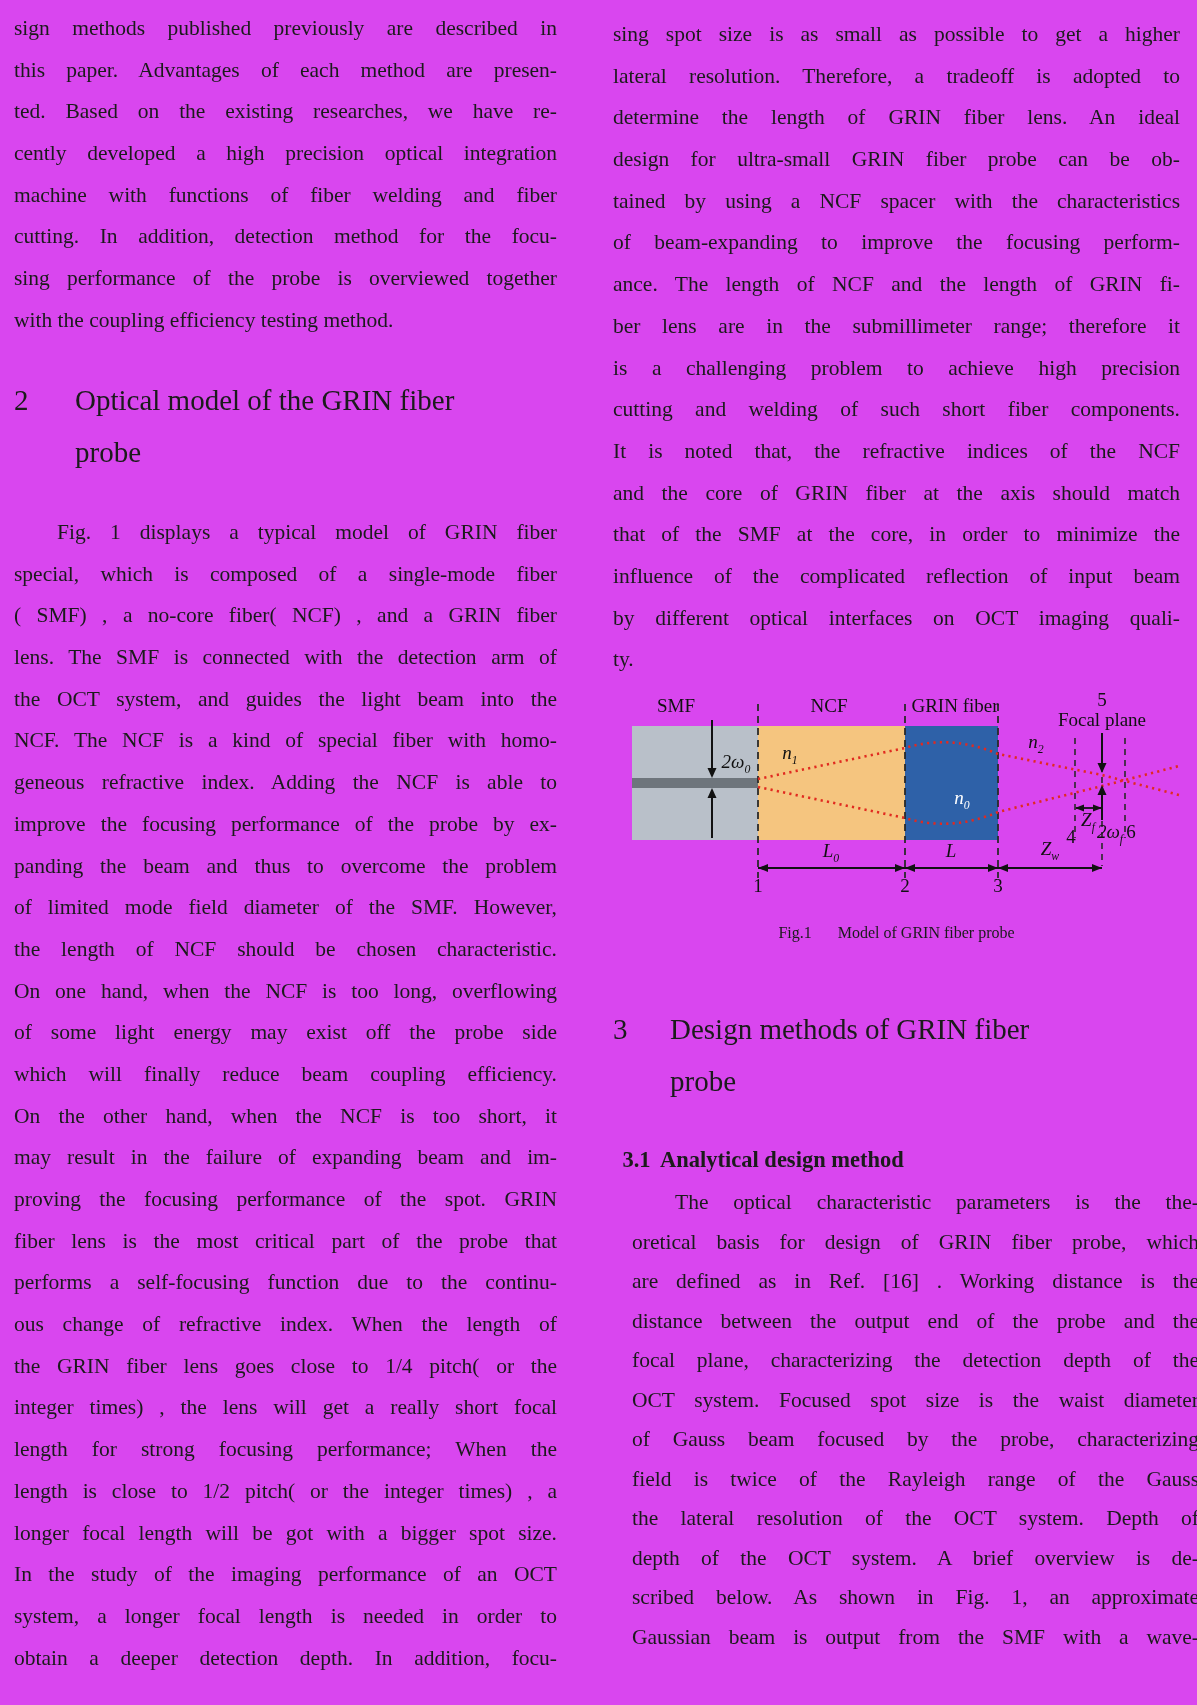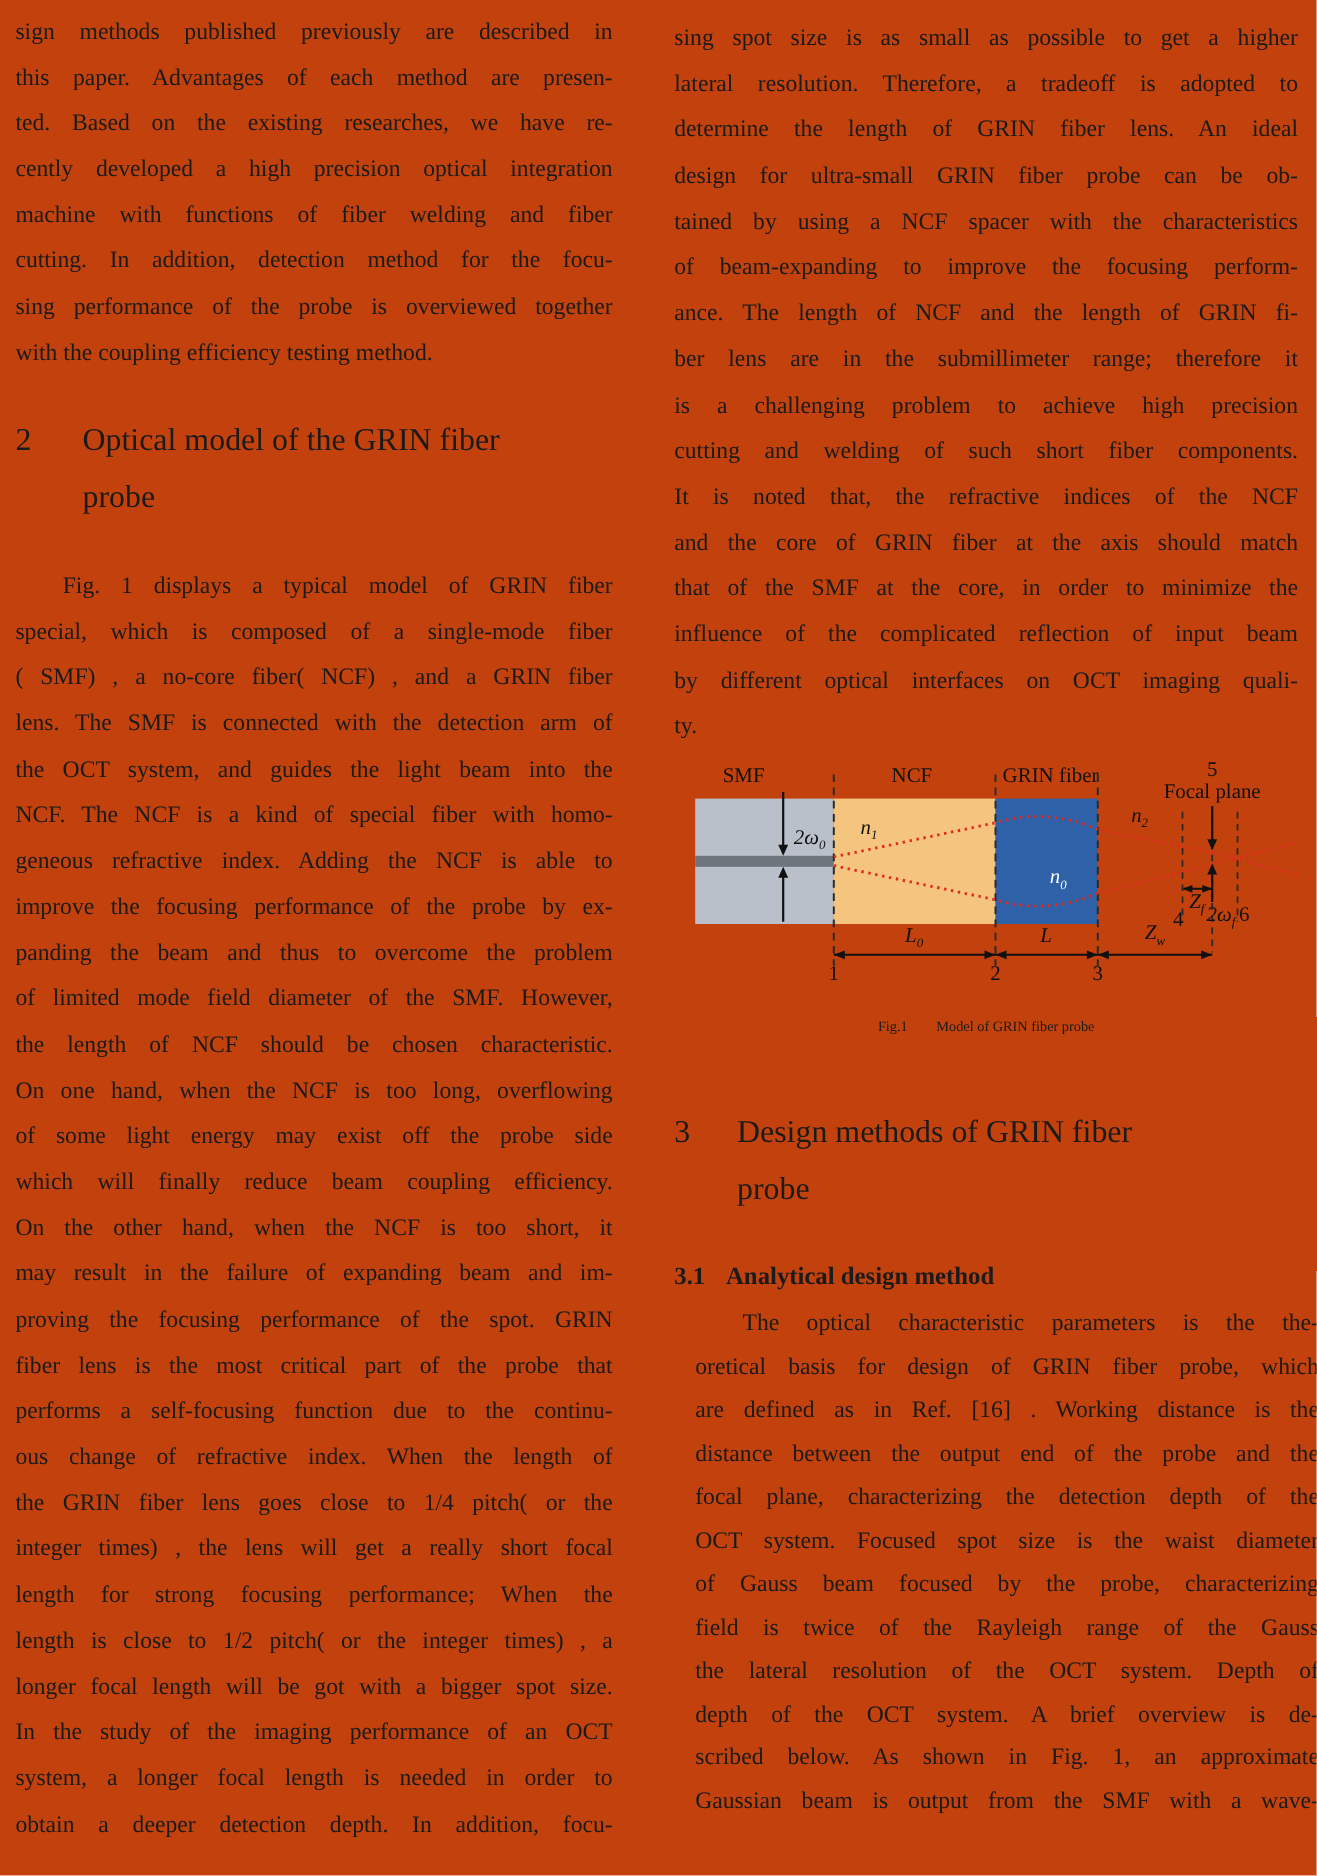--- a/index.html
+++ b/index.html
@@ -1,31 +1,31 @@
 <!DOCTYPE html>
 <html><head>
 <meta charset="utf-8">
 <style>
   html,body { margin:0; padding:0; background:#ffffff; }
   .page {
-    position:relative; width:1197px; height:1705px; background:#c2410c;
+    position:relative; width:1197px; height:1705px; background:#d946ef;
     font-family:"Liberation Serif","DejaVu Serif",serif; color:#1b1b1b;
     overflow:hidden;
   }
   .para { position:absolute; font-size:21.5px; }
   .line { height:41.7px; line-height:41.7px; white-space:nowrap; }
   .lh-b .line { height:39.5px; line-height:39.5px; }
   .jl { text-align:justify; text-align-last:justify; white-space:normal; overflow:hidden; }
   .ind { text-indent:43px; }
   .heading { position:absolute; display:flex; font-size:29px; line-height:52px; }
   .hnum2 { width:61px; flex:none; }
   .hnum3 { width:57px; flex:none; }
   .h31 { position:absolute; display:flex; font-weight:bold; font-size:22.5px; line-height:40px; }
-  .hnum31 { width:47px; flex:none; }
-  .caption { position:absolute; text-align:center; font-size:13px; line-height:34px; }
+  .hnum31 { width:47px; flex:none;text-align:center; }
+  .caption { position:absolute; text-align:center; font-size:16px; line-height:34px; }
   .caption .tag { margin-right:26px; }
   .figure { position:absolute; }
   .figure svg { position:absolute; left:0; top:0; }
   .flabel { position:absolute; font-size:19px; line-height:20px; text-align:center; color:#111; }
   .var { font-style:italic; }
   sub { font-size:0.62em; }
   .white { color:#ffffff; }
 </style>
 </head>
 <body>

